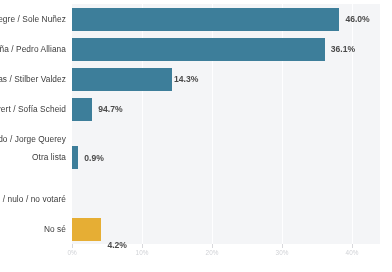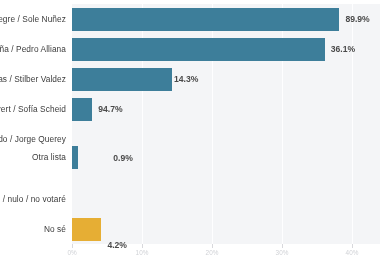--- a/index.html
+++ b/index.html
@@ -133,21 +133,21 @@
       <div class="gridline" style="left: 140px;"></div>
       <div class="gridline" style="left: 210px;"></div>
       <div class="gridline" style="left: 280px;"></div>
     </div>
 
   <div id="rows">
       <div class="row" style="top: 3.5px; height: 23px;">
         <div class="cat-label">Efraín Alegre / Sole Nuñez</div>
         <div class="bar-wrap">
           <div class="bar" title="Efraín Alegre / Sole Nuñez 38.2%" style="width: 267.4px; background: rgb(61, 126, 154);"></div>
-          <div class="value-label" style="left: 273.4px;">89.9%</div>
+          <div class="value-label" style="left: 273.4px;">46.0%</div>
         </div>
       </div>
       <div class="row" style="top: 33.5px; height: 23px;">
         <div class="cat-label">Santi Peña / Pedro Alliana</div>
         <div class="bar-wrap">
           <div class="bar" title="Santi Peña / Pedro Alliana 36.1%" style="width: 252.7px; background: rgb(61, 126, 154);"></div>
           <div class="value-label" style="left: 258.7px;">36.1%</div>
         </div>
       </div>
       <div class="row" style="top: 63.5px; height: 23px;">
@@ -164,21 +164,21 @@
           <div class="value-label" style="left: 26.3px;">94.7%</div>
         </div>
       </div>
       <div class="row" style="top: 123.5px; height: 23px;">
         <div class="cat-label">Euclides Acevedo / Jorge Querey</div>
       </div>
       <div class="row" style="top: 142px; height: 23px;">
         <div class="cat-label">Otra lista</div>
         <div class="bar-wrap">
           <div class="bar" title="Otra lista 0.9%" style="width: 6.3px; background: rgb(61, 126, 154);"></div>
-          <div class="value-label" style="left: 12.3px; margin-left: 29px;">0.9%</div>
+          <div class="value-label" style="left: 12.3px;">0.9%</div>
         </div>
       </div>
       <div class="row" style="top: 183.5px; height: 23px;">
         <div class="cat-label">En blanco / nulo / no votaré</div>
       </div>
       <div class="row" style="top: 213.5px; height: 23px;">
         <div class="cat-label">No sé</div>
         <div class="bar-wrap">
           <div class="bar" title="No sé 4.2%" style="width: 29.4px; background: rgb(230, 174, 52);"></div>
           <div class="value-label" style="left: 35.4px; margin-top: 16px;">4.2%</div>

